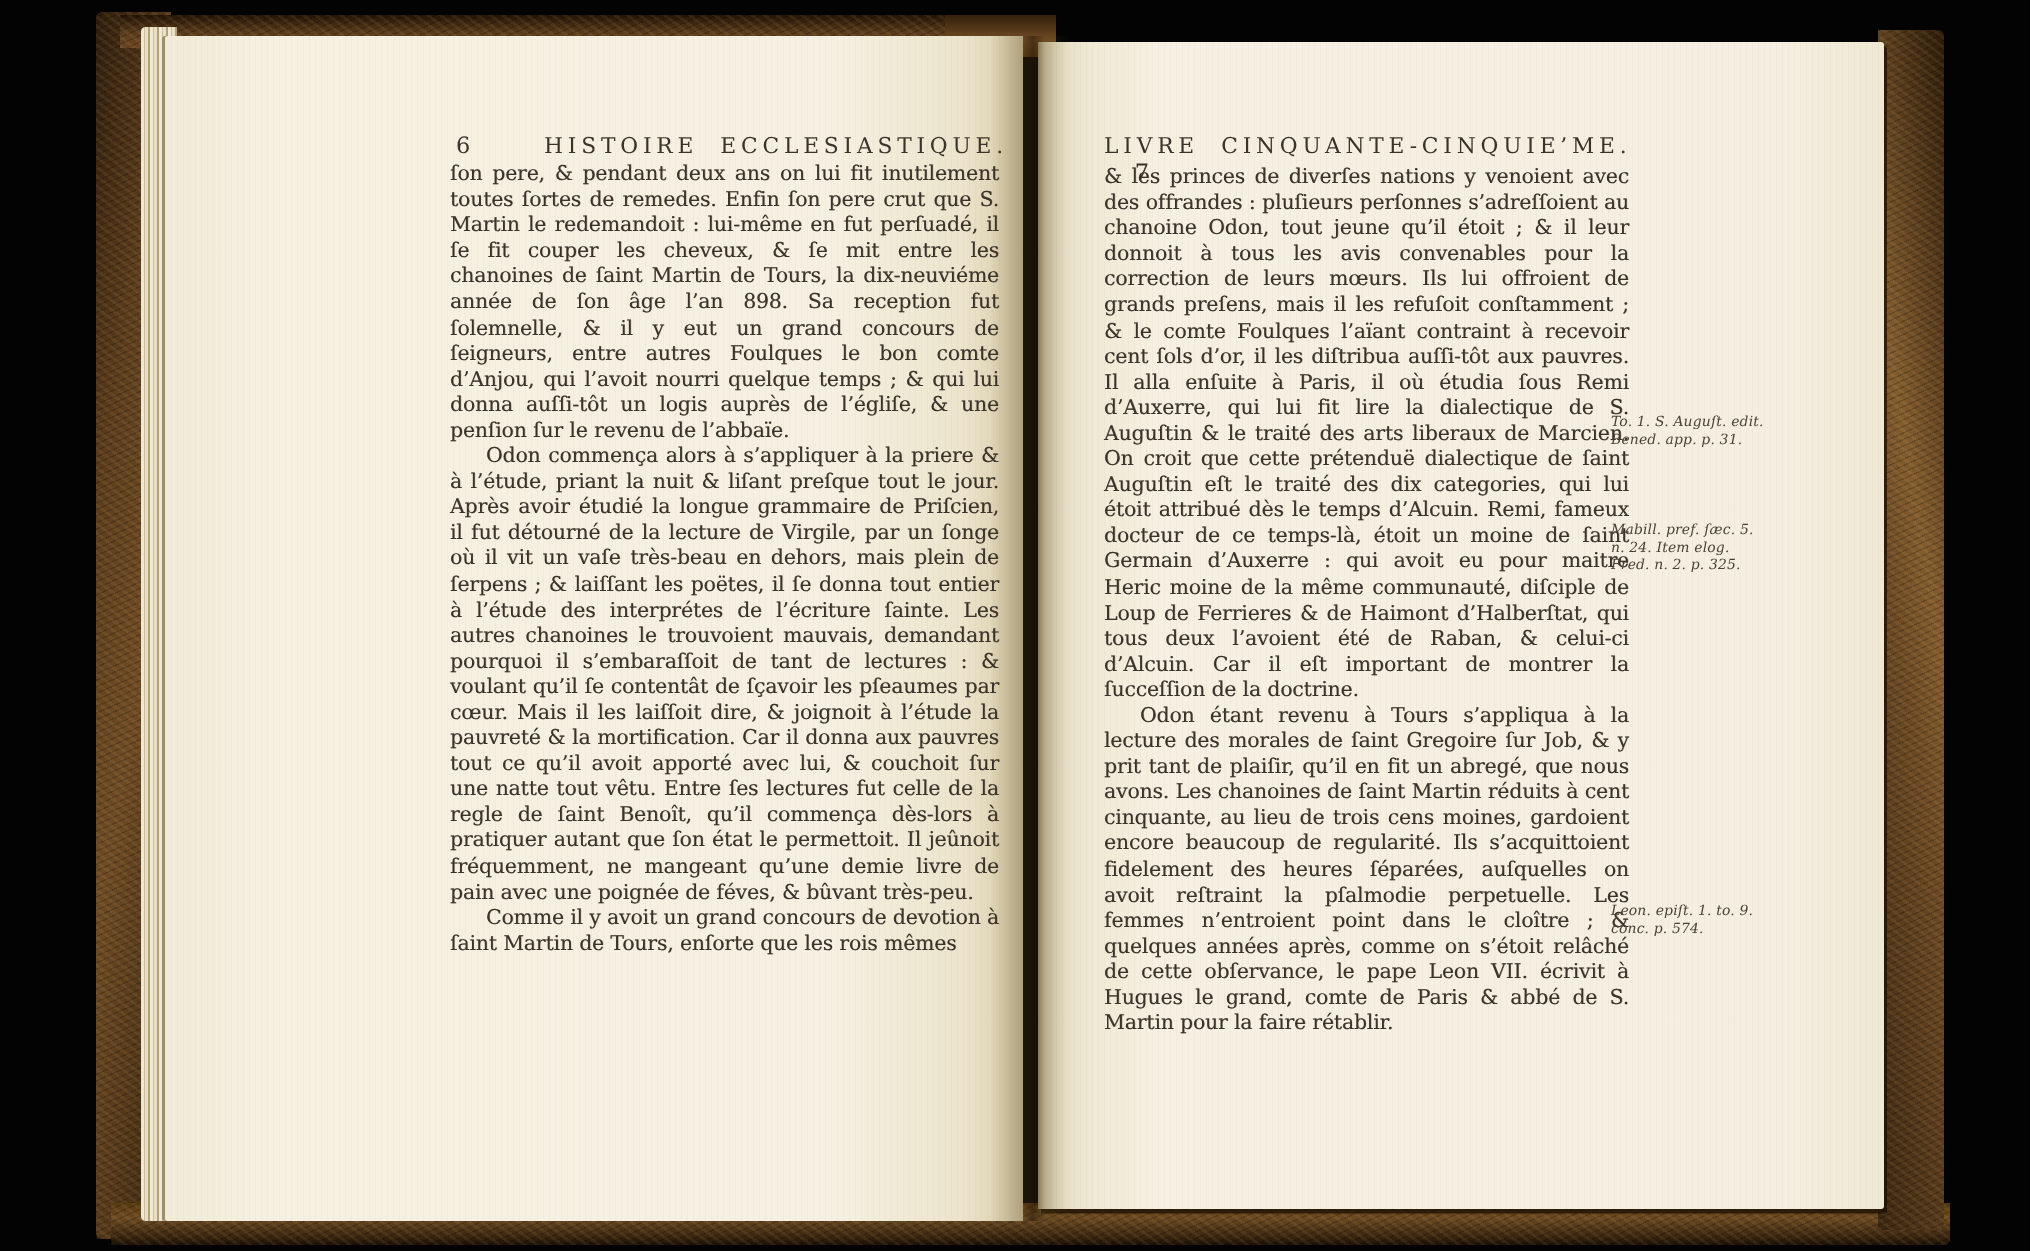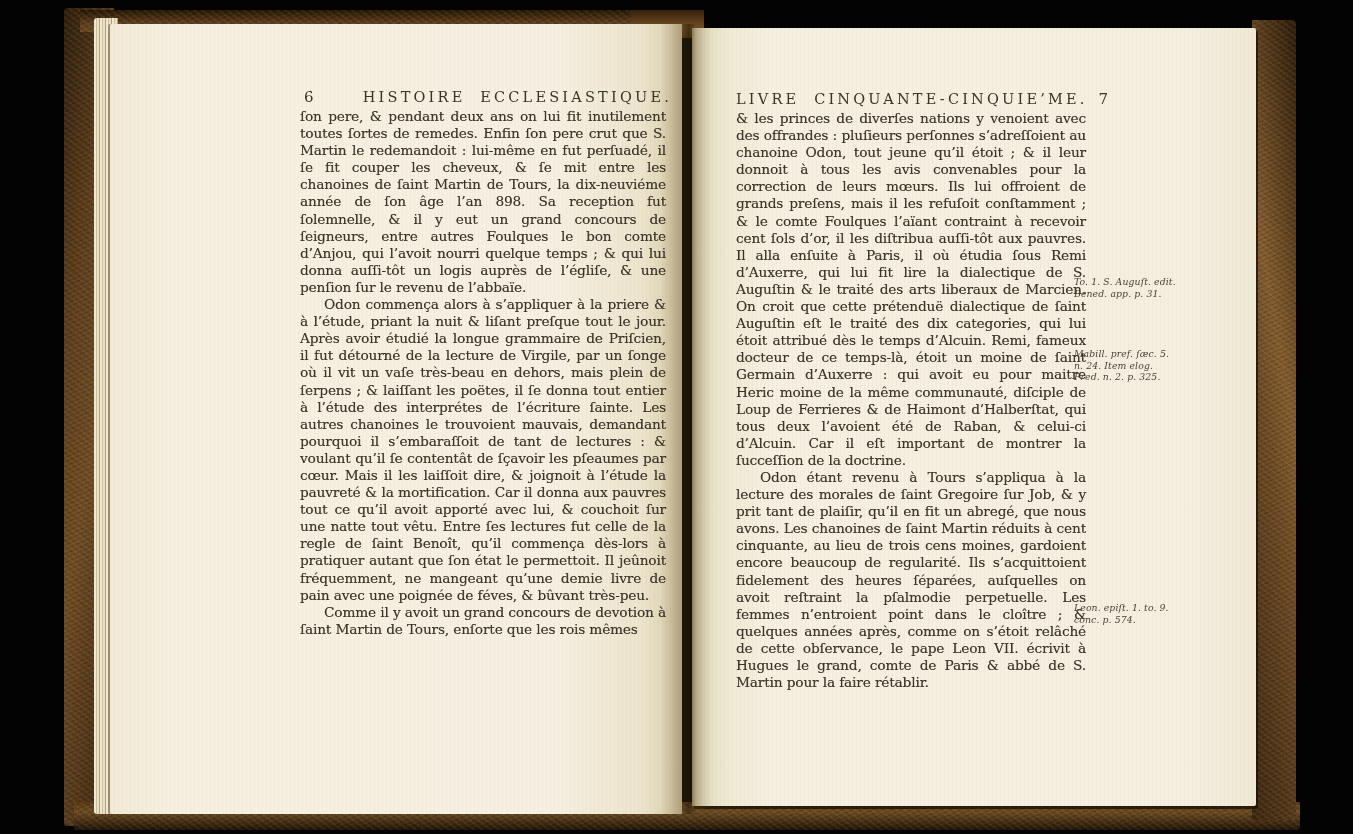--- a/index.html
+++ b/index.html
@@ -77,21 +77,21 @@
   }
 
   
   .page-head {
     position: absolute; display: flex; align-items: baseline;
     font-size: 14.5px; letter-spacing: 3.2px; word-spacing: 7px; white-space: nowrap;
   }
   .page-head .title { flex: 1; text-align: right; }
   .page-head .pagenum { letter-spacing: 0; font-size: 15px; }
   .head-left  { left: 194px; top: 64px; width: 368px; }
-  .head-right { left: 44px;  top: 62px; width: 372px; }
+  .head-right { left: 44px;  top: 62px; width: 372px; flex-direction: column; }
   .head-left .pagenum { width: 34px; text-align: left; }
   .head-right .pagenum { width: 30px; text-align: right; }
 
   .body-text { position: absolute; text-align: justify; }
   .body-left  { left: 190px; top: 84px; width: 366px; }
   .body-right { left: 44px;  top: 82px; width: 350px; }
   .body-text p {
     font-size: 13.6px; line-height: 17.1px; letter-spacing: -0.1px;
     text-shadow: 0.3px 0.2px 0.3px rgba(59,51,42,0.45);
   }

